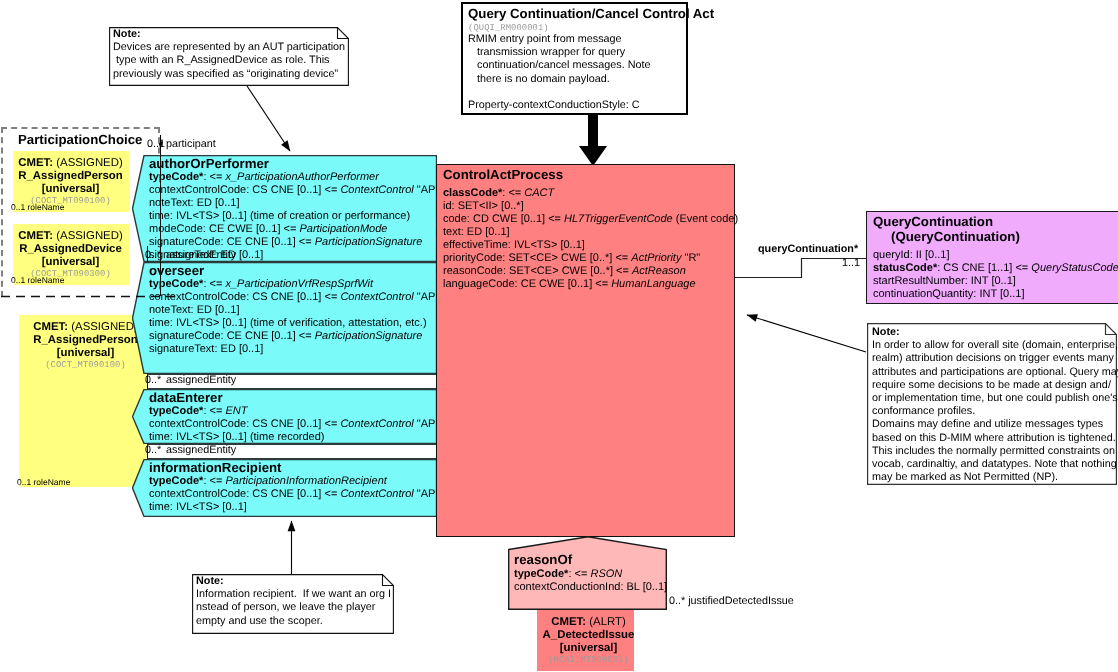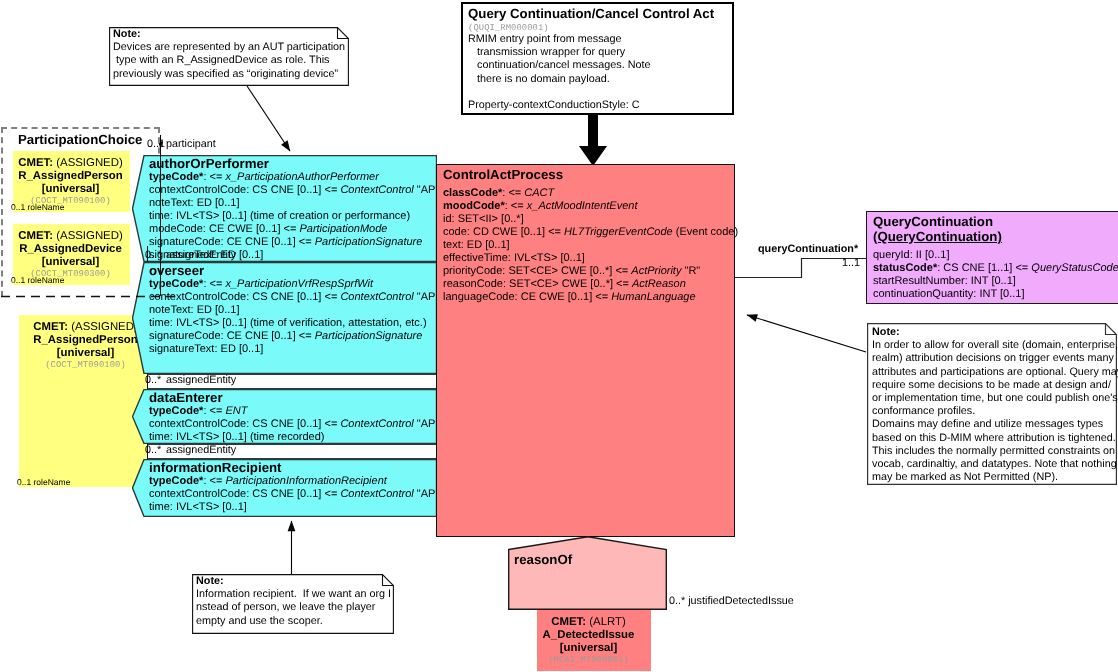--- a/index.html
+++ b/index.html
@@ -95,21 +95,21 @@
     <div>require some decisions to be made at design and/</div>
     <div>or implementation time, but one could publish one's</div>
     <div>conformance profiles.</div>
     <div>Domains may define and utilize messages types</div>
     <div>based on this D-MIM where attribution is tightened.</div>
     <div>This includes the normally permitted constraints on</div>
     <div>vocab, cardinaltiy, and datatypes. Note that nothing</div>
     <div>may be marked as Not Permitted (NP).</div>
   </div>
 </div>
-<div class="box" style="left:461px;top:2px;width:273px;height:113px;background:#fff;border:2.8px solid #000;padding-left:48px;">
+<div class="box" style="left:461px;top:2px;width:227px;height:113px;background:#fff;border:2.8px solid #000;padding-left:48px;">
       <div class="cls-name" style="position:absolute;left:5px;top:2px;">Query Continuation/Cancel Control Act</div>
       <div class="cmet-code" style="position:absolute;left:5px;top:19px;">(QUQI_RM000001)</div>
       <div class="note-txt" style="position:absolute;left:5px;top:29px;">
         <div class="epline">RMIM entry point from message</div>
         <div class="epline">   transmission wrapper for query</div>
         <div class="epline">   continuation/cancel messages. Note</div>
         <div class="epline">   there is no domain payload.</div>
         <div class="epline"></div>
         <div class="epline">Property-contextConductionStyle: C</div>
       </div>
@@ -136,21 +136,21 @@
 </div>
 <div class="box cmetbox" style="left:19px;top:315px;width:145px;height:172px;background:#ffff80;--dc:#000;">
   <div class="cmet-txt" style="position:absolute;left:0;top:6px;width:133px;">
     <div><span class="b">CMET:</span> <span>(ASSIGNED)</span></div>
     <div class="b">R_AssignedPerson</div>
     <div class="b">[universal]</div>
     <div class="cmet-code">(COCT_MT090100)</div>
   </div>
   <div class="role-lbl" style="left:-2px;bottom:0px;">0..1 roleName</div>
 </div>
-<div class="box cmetbox" style="left:537px;top:610px;width:114px;height:61px;background:#ff8080;--dc:#000;">
+<div class="box cmetbox" style="left:537px;top:610px;width:97px;height:61px;background:#ff8080;--dc:#000;">
   <div class="cmet-txt" style="position:absolute;left:0;top:6px;width:103px;">
     <div><span class="b">CMET:</span> <span>(ALRT)</span></div>
     <div class="b">A_DetectedIssue</div>
     <div class="b">[universal]</div>
     <div class="cmet-code">(MCAI_MT900001)</div>
   </div>
 </div>
 <div class="box" style="left:132px;top:155px;width:305px;height:107px;">
   <svg width="305" height="107" style="position:absolute;left:0;top:0;">
         <path d="M12.0,0.5 L304.5,0.5 L304.5,106.5 L12.0,106.5 L0.5,53.5 Z" fill="#7bfafa" stroke="#2b3a3a" stroke-width="1.4"></path>
@@ -209,47 +209,50 @@
 <div class="conn-lbl" style="left:145px;top:249px;">0..*</div>
 <div class="conn-lbl" style="left:166px;top:249px;">assignedEntity</div>
 <div class="conn-lbl" style="left:145px;top:374px;">0..*</div>
 <div class="conn-lbl" style="left:166px;top:374px;">assignedEntity</div>
 <div class="conn-lbl" style="left:145px;top:444px;">0..*</div>
 <div class="conn-lbl" style="left:166px;top:444px;">assignedEntity</div>
 <div class="box" style="left:436px;top:164px;width:299px;height:373px;background:#ff8080;border:1.6px solid #111;">
   <div class="cls-name" style="position:absolute;left:6px;top:2px;">ControlActProcess</div>
   <div class="attrs" style="position:absolute;left:6px;top:22px;">
     <div class="attr"><span class="b">classCode*</span><span>: &lt;= </span><span class="it">CACT</span></div>
-    <div class="attr"><span class="b">moodCode*</span><span>: &lt;= </span><span class="it">x_ActMoodIntentEvent</span></div>
     <div class="attr"><span class="">id</span><span>: SET&lt;II&gt; [0..*]</span></div>
     <div class="attr"><span class="">code</span><span>: CD CWE [0..1] &lt;= </span><span class="it">HL7TriggerEventCode</span><span> (Event code)</span></div>
     <div class="attr"><span class="">text</span><span>: ED [0..1]</span></div>
     <div class="attr"><span class="">effectiveTime</span><span>: IVL&lt;TS&gt; [0..1]</span></div>
     <div class="attr"><span class="">priorityCode</span><span>: SET&lt;CE&gt; CWE [0..*] &lt;= </span><span class="it">ActPriority</span><span> "R"</span></div>
     <div class="attr"><span class="">reasonCode</span><span>: SET&lt;CE&gt; CWE [0..*] &lt;= </span><span class="it">ActReason</span></div>
     <div class="attr"><span class="">languageCode</span><span>: CE CWE [0..1] &lt;= </span><span class="it">HumanLanguage</span></div>
   </div>
 </div>
 <div class="box" style="left:866px;top:211px;width:276px;height:93px;background:#f0abfc;border:1.5px solid #1a1a1a;">
   <div class="cls-name" style="position:absolute;left:6px;top:2px;">QueryContinuation</div>
-  <div class="cls-name" style="position:absolute;left:6px;top:17px;text-decoration:underline;">(QueryContinuation)</div>
+  <div class="cls-name" style="position:absolute;left:24px;top:17px;">(QueryContinuation)</div>
   <div class="attrs" style="position:absolute;left:6px;top:37px;">
     <div class="attr"><span class="">queryId</span><span>: II [0..1]</span></div>
     <div class="attr"><span class="b">statusCode*</span><span>: CS CNE [1..1] &lt;= </span><span class="it">QueryStatusCode</span></div>
     <div class="attr"><span class="">startResultNumber</span><span>: INT [0..1]</span></div>
     <div class="attr"><span class="">continuationQuantity</span><span>: INT [0..1]</span></div>
   </div>
 </div>
 <div class="conn-lbl b" style="left:758px;top:243px;">queryContinuation*</div>
 <div class="conn-lbl" style="left:842px;top:257px;">1..1</div>
 <div class="box" style="left:508px;top:536px;width:159px;height:74px;">
   <svg width="159" height="74" style="position:absolute;left:0;top:0;">
         <path d="M0.7,13.5 L80.0,0.7 L158.3,13.5 L158.3,73.3 L0.7,73.3 Z" fill="#ffb8b8" stroke="#1a1a1a" stroke-width="1.4"></path>
       </svg>
   <div class="cls-name" style="position:absolute;left:6px;top:16px;">reasonOf</div>
+  <div class="attrs" style="position:absolute;left:6px;top:32px;">
+    <div class="attr"><span class="b">typeCode*</span><span>: &lt;= </span><span class="it">RSON</span></div>
+    <div class="attr"><span class="">contextConductionInd</span><span>: BL [0..1]</span></div>
+  </div>
 </div>
 <div class="conn-lbl" style="left:669px;top:595px;">0..* justifiedDetectedIssue</div>
 <svg class="lines-svg" viewBox="0 0 1118 672" style="z-index:5;">
   <g stroke="#111" fill="none">
     <path d="M1,296.5 L176,296.5" stroke-width="1.7" stroke-dasharray="9 6"></path>
     <path d="M160.5,148 L160.5,296" stroke-width="1" shape-rendering="crispEdges"></path>
     <path d="M147.5,246 L147.5,262" stroke-width="1.0"></path>
     <path d="M147.5,374 L147.5,389" stroke-width="1.0"></path>
     <path d="M147.5,444 L147.5,459" stroke-width="1.0"></path>
   </g>

